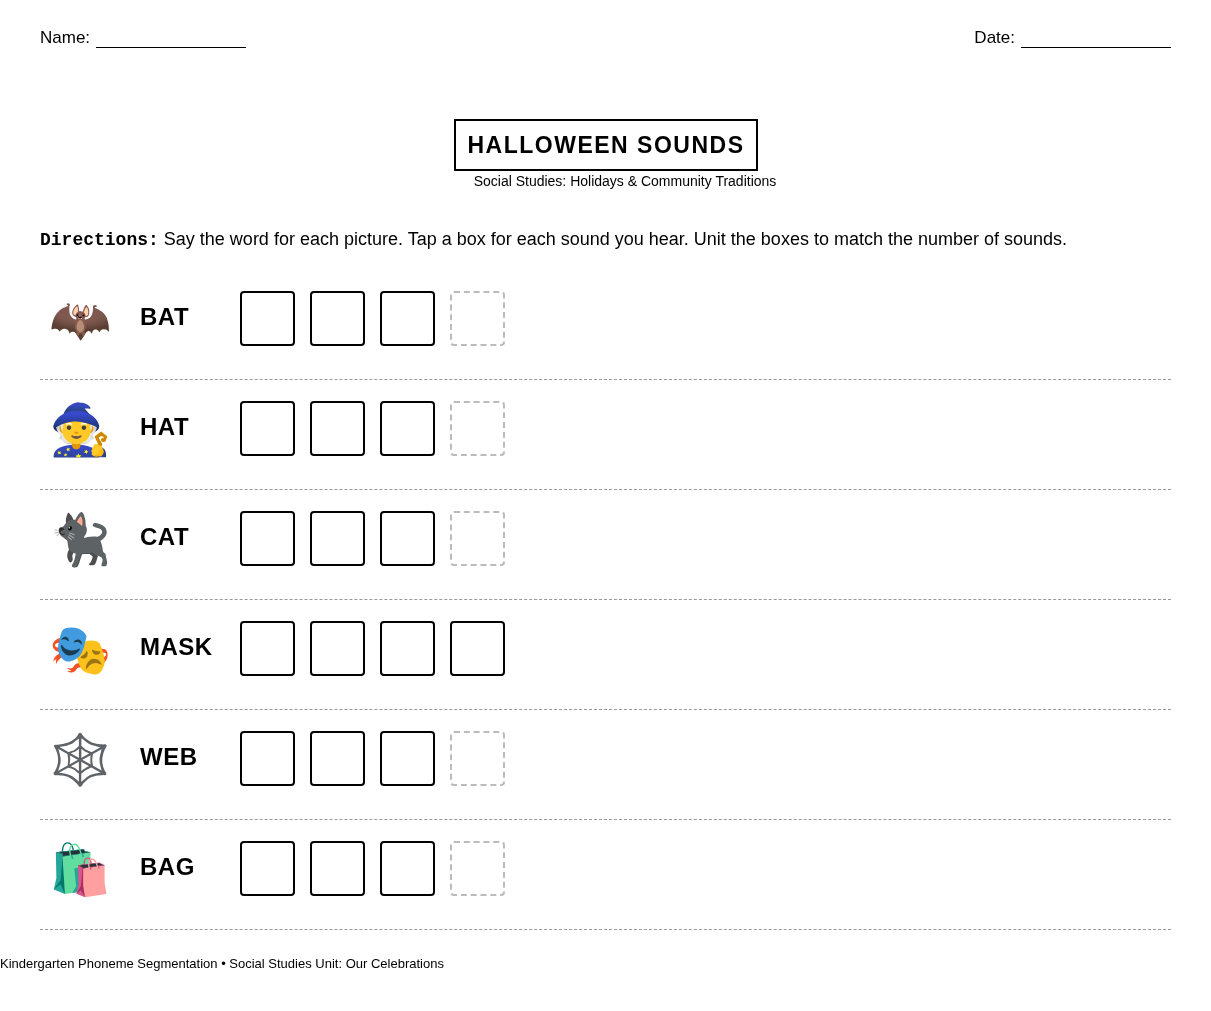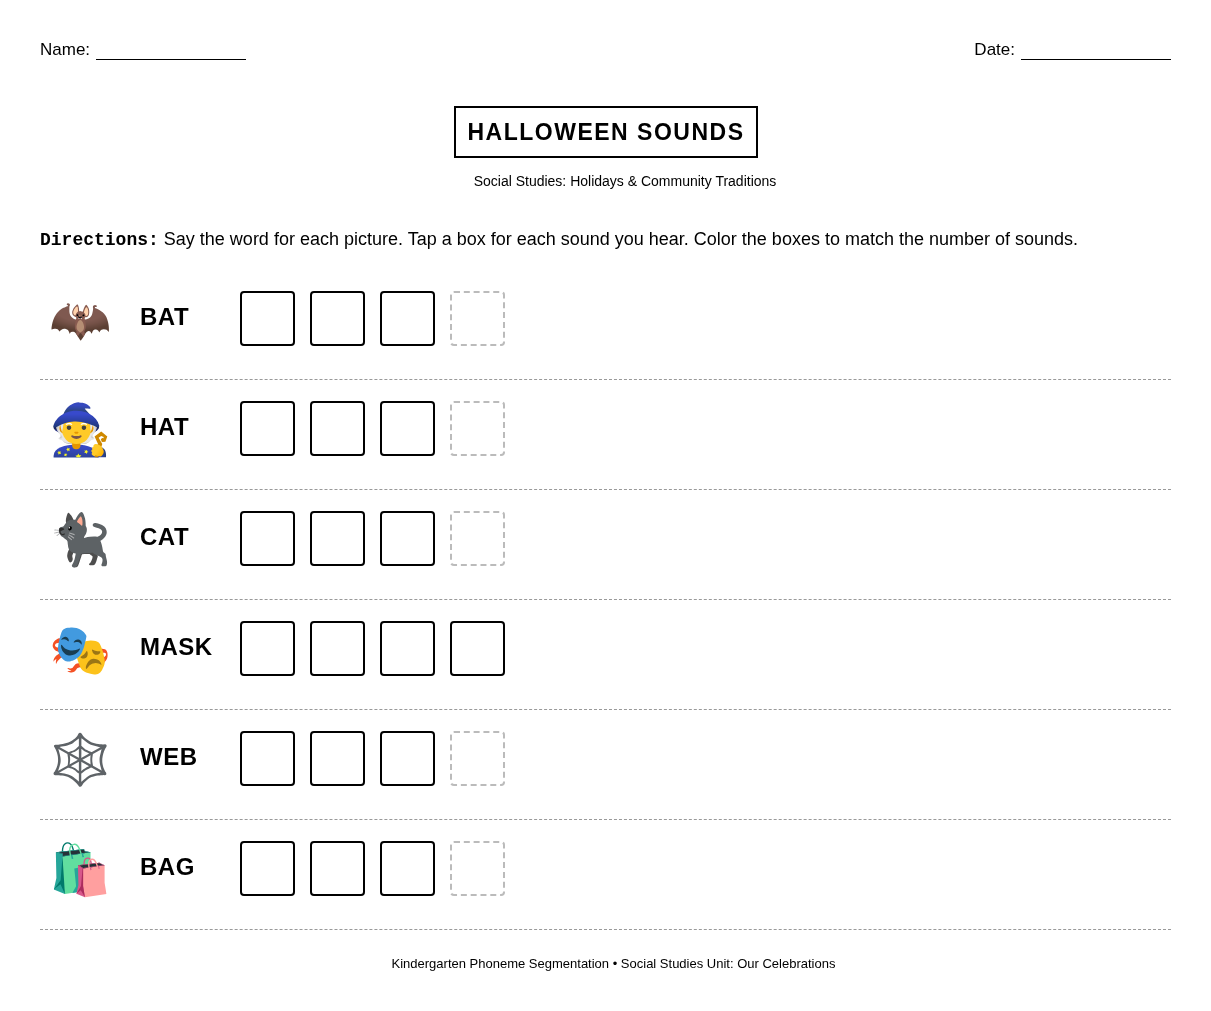--- a/index.html
+++ b/index.html
@@ -1,50 +1,50 @@
 <!DOCTYPE html>
 <html><head>
 <meta charset="utf-8">
 <style>
   html, body { margin: 0; padding: 0; background: #ffffff; }
   body { width: 1211px; height: 1011px; position: relative; font-family: "Liberation Sans", sans-serif; color: #000; overflow: hidden; }
-  .hdr { position: absolute; top: 40px; font-size: 17px; display: flex; align-items: flex-end; }
+  .hdr { position: absolute; top: 28px; font-size: 17px; display: flex; align-items: flex-end; }
   .hdr .line { display: inline-block; width: 150px; border-bottom: 1px solid #000; margin-left: 6px; height: 14px; }
   .name { left: 40px; }
   .date { right: 40px; text-align: right; }
-  .title-box { position: absolute; left: 454px; top: 106px; width: 300px; height: 48px; border: 2px solid #000; display: flex; align-items: center; justify-content: center; font-weight: bold; font-size: 23px; letter-spacing: 1.5px; }
+  .title-box { position: absolute; left: 454px; top: 119px; width: 300px; height: 48px; border: 2px solid #000; display: flex; align-items: center; justify-content: center; font-weight: bold; font-size: 23px; letter-spacing: 1.5px; }
   .subtitle { position: absolute; left: 0; right: 0; top: 173px; text-align: center; font-size: 14px; padding-left: 39px; }
   .directions { position: absolute; left: 40px; top: 229px; font-size: 18px; }
   .directions b { font-weight: bold; font-family: Liberation Mono, monospace; }
   .rows { position: absolute; left: 40px; top: 270px; width: 1131px; }
   .row { height: 109px; border-bottom: 1px dashed #999; position: relative; }
   .row + .row { margin-top: 0; }
   .pic { position: absolute; left: 10px; top: 20px; width: 60px; height: 60px; display: flex; align-items: center; justify-content: center; font-size: 50px; line-height: 1; }
   .word { position: absolute; left: 100px; top: 33px; font-size: 24px; font-weight: bold; letter-spacing: 0.5px; }
   .boxes { position: absolute; left: 200px; top: 21px; display: flex; gap: 15px; }
   .box { width: 51px; height: 51px; border: 2px solid #000; border-radius: 4px; background: #fff; box-sizing: content-box; cursor: pointer; }
   .box.dashed { border: 2px dashed #bbb; }
-  .footer { position: absolute; left: 0; right: 0; top: 956px; text-align: center; font-size: 13px; margin-left: 16px; }
+  .footer { position: absolute; left: 0; right: 0; top: 956px; font-size: 13px; }
 </style>
 </head>
 <body>
 
 <div class="hdr name">
   <span>Name:</span>
   <span class="line"></span>
 </div>
 <div class="hdr date">
   <span>Date:</span>
   <span class="line"></span>
 </div>
 
 <div class="title-box">HALLOWEEN SOUNDS</div>
 <div class="subtitle">Social Studies: Holidays &amp; Community Traditions</div>
 
-<div class="directions"><b>Directions:</b><span> Say the word for each picture. Tap a box for each sound you hear. Color the boxes to match the number of sounds.</span></div>
+<div class="directions"><b>Directions:</b><span> Say the word for each picture. Tap a box for each sound you hear. Unit the boxes to match the number of sounds.</span></div>
 
 <div class="rows">
   <div class="row">
     <div class="pic">🦇</div>
     <div class="word">BAT</div>
     <div class="boxes">
       <div class="box"></div>
       <div class="box"></div>
       <div class="box"></div>
       <div class="box dashed"></div>

